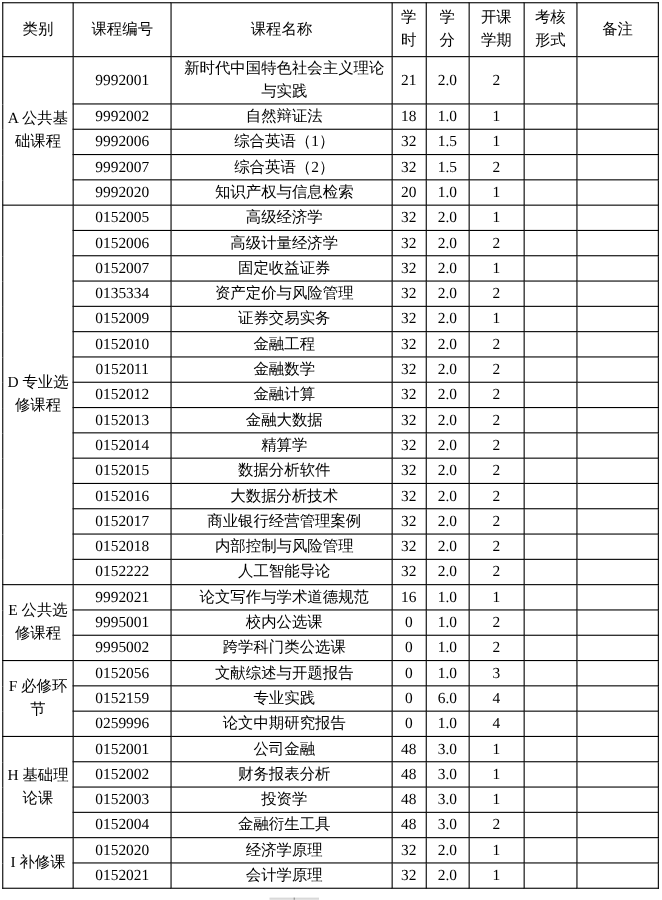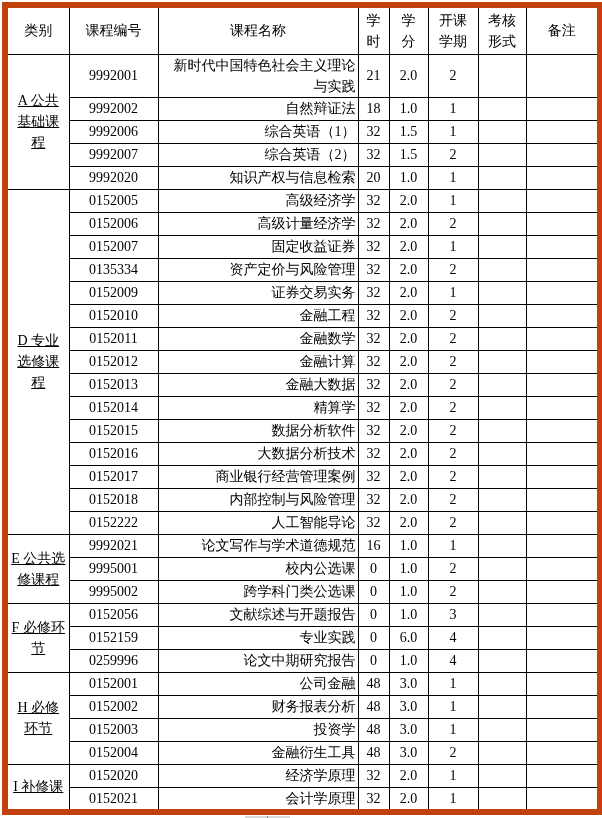--- a/index.html
+++ b/index.html
@@ -15,44 +15,43 @@
   .page {
     position: relative;
     width: 602px;
     height: 818px;
   }
   table.curriculum {
     border-collapse: collapse;
     table-layout: fixed;
     margin: 2px 0 0 2px;
     width: 597px;
-    border: 6px solid #c2410c;
+    border: 1px solid #c2410c;
   }
   th, td {
     border: 1px solid #000000;
     font-size: 14px;
     font-weight: normal;
     text-align: center;
     vertical-align: middle;
     padding: 0 2px;
     line-height: 21px;
     overflow: hidden;
     white-space: normal;
     word-break: break-all;
   }
   thead tr { height: 49px; }
   thead th { white-space: pre-line; }
   tbody tr { height: 23px; }
   td.c-name {
-    text-align: right;
+    text-align: center;
     padding-left: 7px;
   }
   td.cat {
     padding: 0 3px;
-    text-decoration: underline;
   }
   
   col.w-cat      { width: 64px; }
   col.w-code     { width: 89px; }
   col.w-name     { width: 200px; }
   col.w-hours    { width: 31px; }
   col.w-credits  { width: 39px; }
   col.w-semester { width: 50px; }
   col.w-assess   { width: 48px; }
   col.w-remark   { width: 74px; }
@@ -339,21 +338,21 @@
         <tr>
           <td class="c-code">0259996</td>
           <td class="c-name">论文中期研究报告</td>
           <td class="c-hours">0</td>
           <td class="c-credits">1.0</td>
           <td class="c-semester">4</td>
           <td class="c-assessment"></td>
           <td class="c-remark"></td>
         </tr>
         <tr>
-          <td class="cat" rowspan="4">H 必修环节</td>
+          <td class="cat" rowspan="4">H 基础理论课</td>
           <td class="c-code">0152001</td>
           <td class="c-name">公司金融</td>
           <td class="c-hours">48</td>
           <td class="c-credits">3.0</td>
           <td class="c-semester">1</td>
           <td class="c-assessment"></td>
           <td class="c-remark"></td>
         </tr>
         <tr>
           <td class="c-code">0152002</td>

